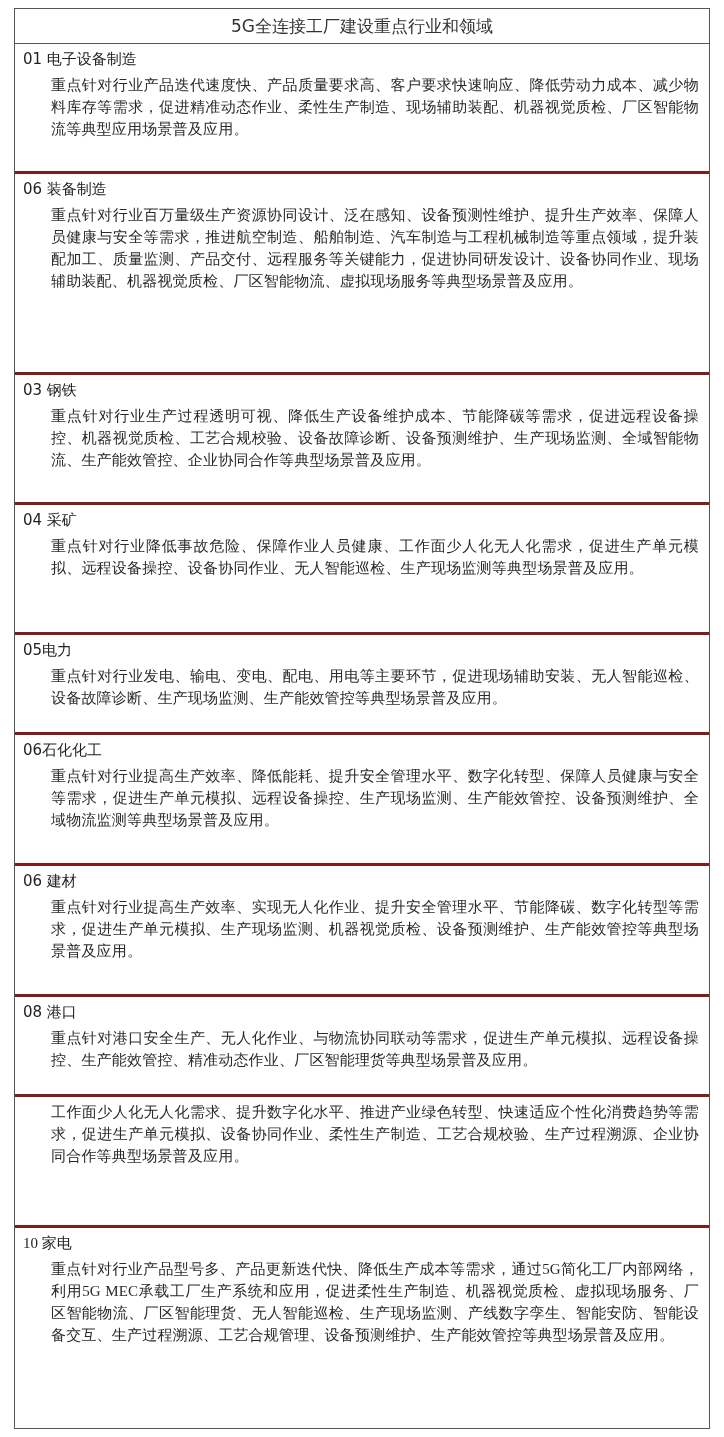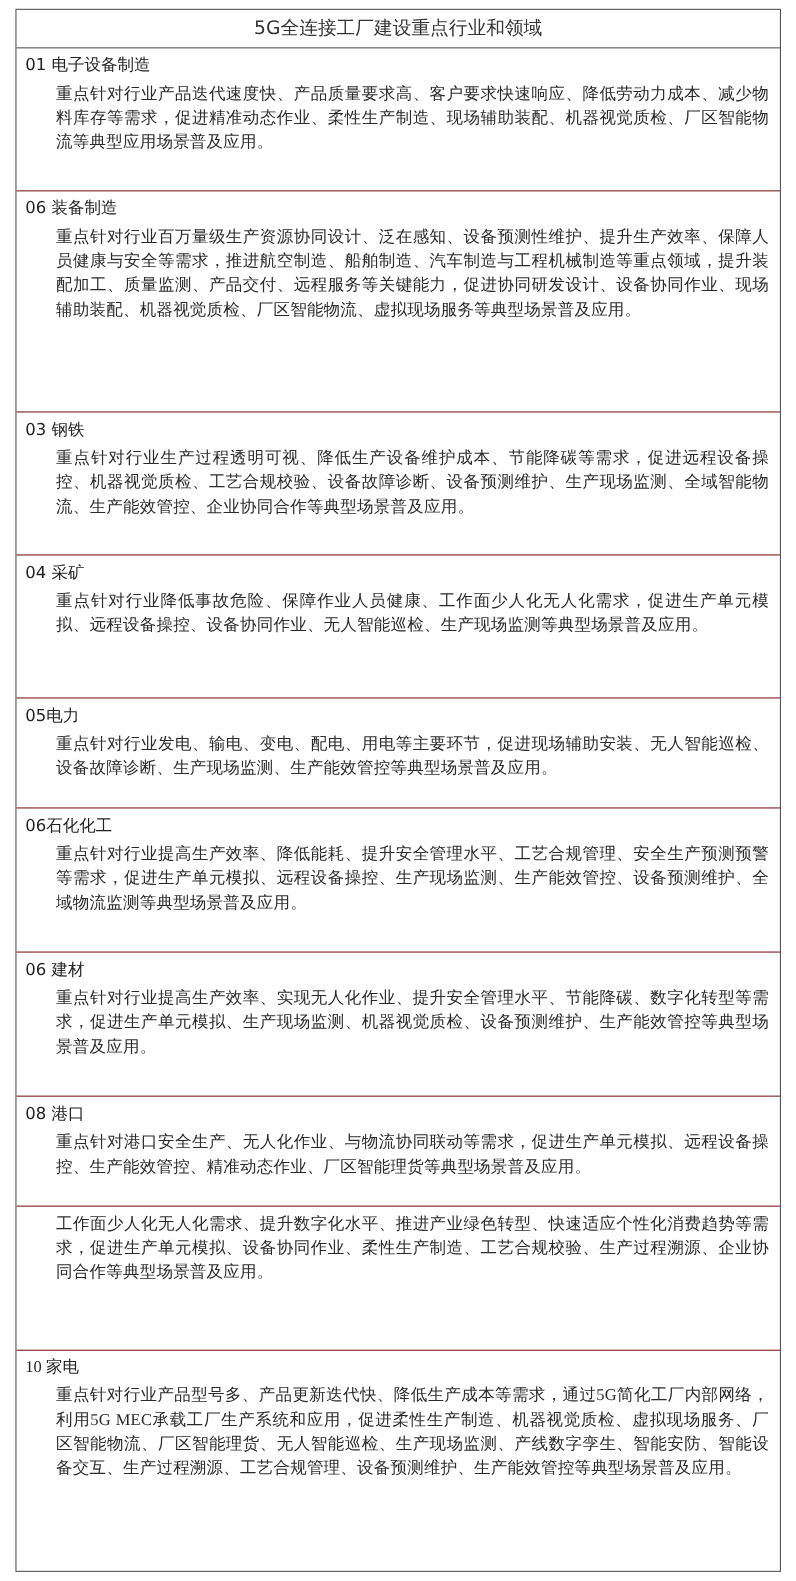--- a/index.html
+++ b/index.html
@@ -12,21 +12,21 @@
     position: absolute; left: 14px; top: 8px; width: 696px;
     border: 1px solid #555555;
     box-sizing: border-box;
   }
   .header {
     height: 34px; line-height: 34px; text-align: center;
     font-size: 17px; color: #333333;
     border-bottom: 1px solid #555555;
   }
   .section {
-    border-bottom: 1px solid #7f1d1d;
+    border-bottom: 3px solid #7f1d1d;
     padding: 4px 8px 8px 8px;
     box-sizing: border-box;
   }
   .section:last-child { border-bottom: none; font-family: Liberation Serif, serif; }
   .sec-title {
     font-size: 15px; line-height: 22px; height: 26px; color: #222222;
   }
   .sec-body {
     font-size: 15px; line-height: 22px; color: #2a2a2a;
     padding-left: 28px; padding-right: 2px;
@@ -59,21 +59,21 @@
     <div class="sec-body">重点针对行业降低事故危险、保障作业人员健康、工作面少人化无人化需求，促进生产单元模拟、远程设备操控、设备协同作业、无人智能巡检、生产现场监测等典型场景普及应用。</div>
   </div>
 
   <div class="section" style="height:100px">
     <div class="sec-title">05电力</div>
     <div class="sec-body">重点针对行业发电、输电、变电、配电、用电等主要环节，促进现场辅助安装、无人智能巡检、设备故障诊断、生产现场监测、生产能效管控等典型场景普及应用。</div>
   </div>
 
   <div class="section" style="height:131px">
     <div class="sec-title">06石化化工</div>
-    <div class="sec-body">重点针对行业提高生产效率、降低能耗、提升安全管理水平、工艺合规管理、安全生产预测预警等需求，促进生产单元模拟、远程设备操控、生产现场监测、生产能效管控、设备预测维护、全域物流监测等典型场景普及应用。</div>
+    <div class="sec-body">重点针对行业提高生产效率、降低能耗、提升安全管理水平、数字化转型、保障人员健康与安全等需求，促进生产单元模拟、远程设备操控、生产现场监测、生产能效管控、设备预测维护、全域物流监测等典型场景普及应用。</div>
   </div>
 
   <div class="section" style="height:131px">
     <div class="sec-title">06 建材</div>
     <div class="sec-body">重点针对行业提高生产效率、实现无人化作业、提升安全管理水平、节能降碳、数字化转型等需求，促进生产单元模拟、生产现场监测、机器视觉质检、设备预测维护、生产能效管控等典型场景普及应用。</div>
   </div>
 
   <div class="section" style="height:100px">
     <div class="sec-title">08 港口</div>
     <div class="sec-body">重点针对港口安全生产、无人化作业、与物流协同联动等需求，促进生产单元模拟、远程设备操控、生产能效管控、精准动态作业、厂区智能理货等典型场景普及应用。</div>

